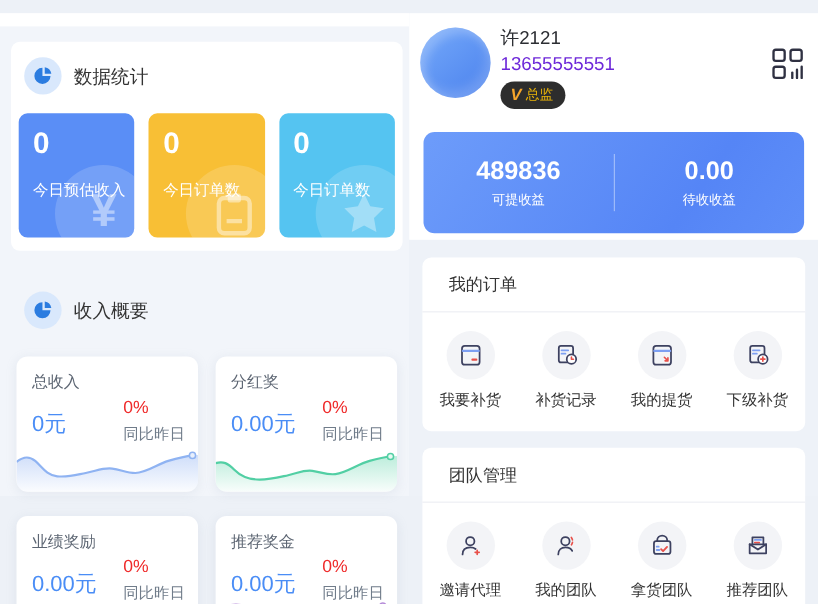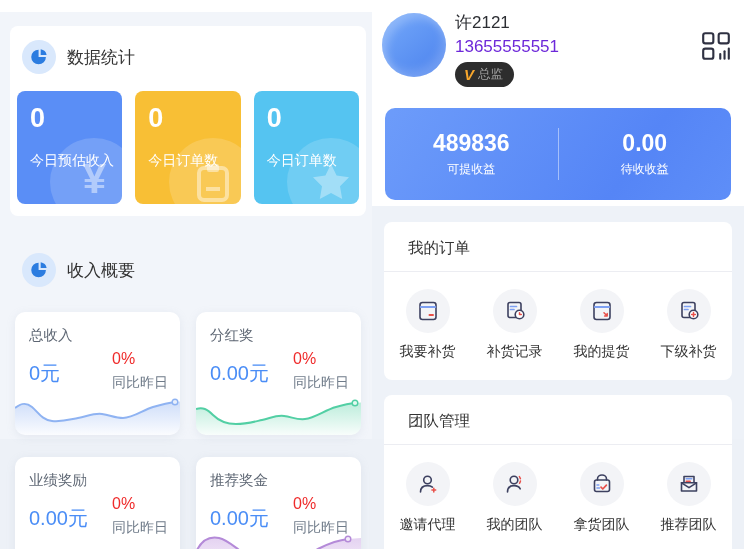--- a/index.html
+++ b/index.html
@@ -3,21 +3,21 @@
 <meta charset="utf-8">
 <style>
   * { margin:0; padding:0; box-sizing:border-box; }
   html,body { width:744px; height:549px; }
   body {
     position:relative; overflow:hidden;
     background:#edf1f7;
     font-family:"Liberation Sans","DejaVu Sans",sans-serif;
     color:#333;
   }
-  .col { position:absolute; top:0; height:439px; width:372px; }
+  .col { position:absolute; top:12px; height:439px; width:372px; }
   .col-left { left:0; background:#f2f5fa; }
   .col-right{ left:372px; background:#eef2f8; }
 
   
   .top-strip { position:absolute; top:0; left:0; right:0; height:12px; background:#fff; }
   .stats-panel { position:absolute; top:26px; left:10px; width:356px; height:190px; background:#fff; border-radius:8px; }
   .section-head { display:flex; align-items:center; gap:11px; }
   .stats-panel .section-head { position:absolute; top:14px; left:12px; }
   .pie-badge { width:34px; height:34px; border-radius:50%; background:#d9e8fc; display:flex; align-items:center; justify-content:center; }
   .sec-title { font-size:17px; font-weight:500; color:#333; }
@@ -48,21 +48,21 @@
   
   .white-band { position:absolute; top:0; left:0; right:0; height:206px; background:#fff; }
   .avatar { position:absolute; top:13px; left:10px; width:64px; height:64px; border-radius:50%;
             background:linear-gradient(140deg,#6ea3f8 15%,#5187ef 85%);
             box-shadow:inset -4px -6px 10px rgba(255,255,255,.18), inset 5px 6px 9px rgba(255,255,255,.22); }
   .p-name  { position:absolute; left:83px; top:11px; font-size:17px; color:#2c2e33; }
   .p-phone { position:absolute; left:83px; top:37px; font-size:17px; color:#6d28d9; }
   .badge { position:absolute; left:83px; top:62px; height:25px; background:#2d2d2d; border-radius:13px;
            display:inline-flex; align-items:center; padding:0 11px 0 9px; gap:4px; }
   .badge-v { color:#f7a62c; font-style:italic; font-weight:900; font-size:15px; }
-  .badge-t { color:#a3a3a3; font-size:12.5px; }
+  .badge-t { color:#eab308; font-size:12.5px; }
   .qr { position:absolute; top:30px; right:12px; width:32px; height:32px; }
 
   .wallet { position:absolute; top:108px; left:13px; width:346px; height:92px; border-radius:10px;
             background:linear-gradient(125deg,#6d9cfa 0%,#5585f6 70%,#5e8ef8 100%);
             display:flex; align-items:center; color:#fff; }
   .w-half { flex:1; text-align:center; }
   .w-val { font-size:23px; font-weight:700; }
   .w-lab { font-size:12px; margin-top:4px; }
   .w-div { width:1px; height:52px; background:rgba(255,255,255,.45); }
 

